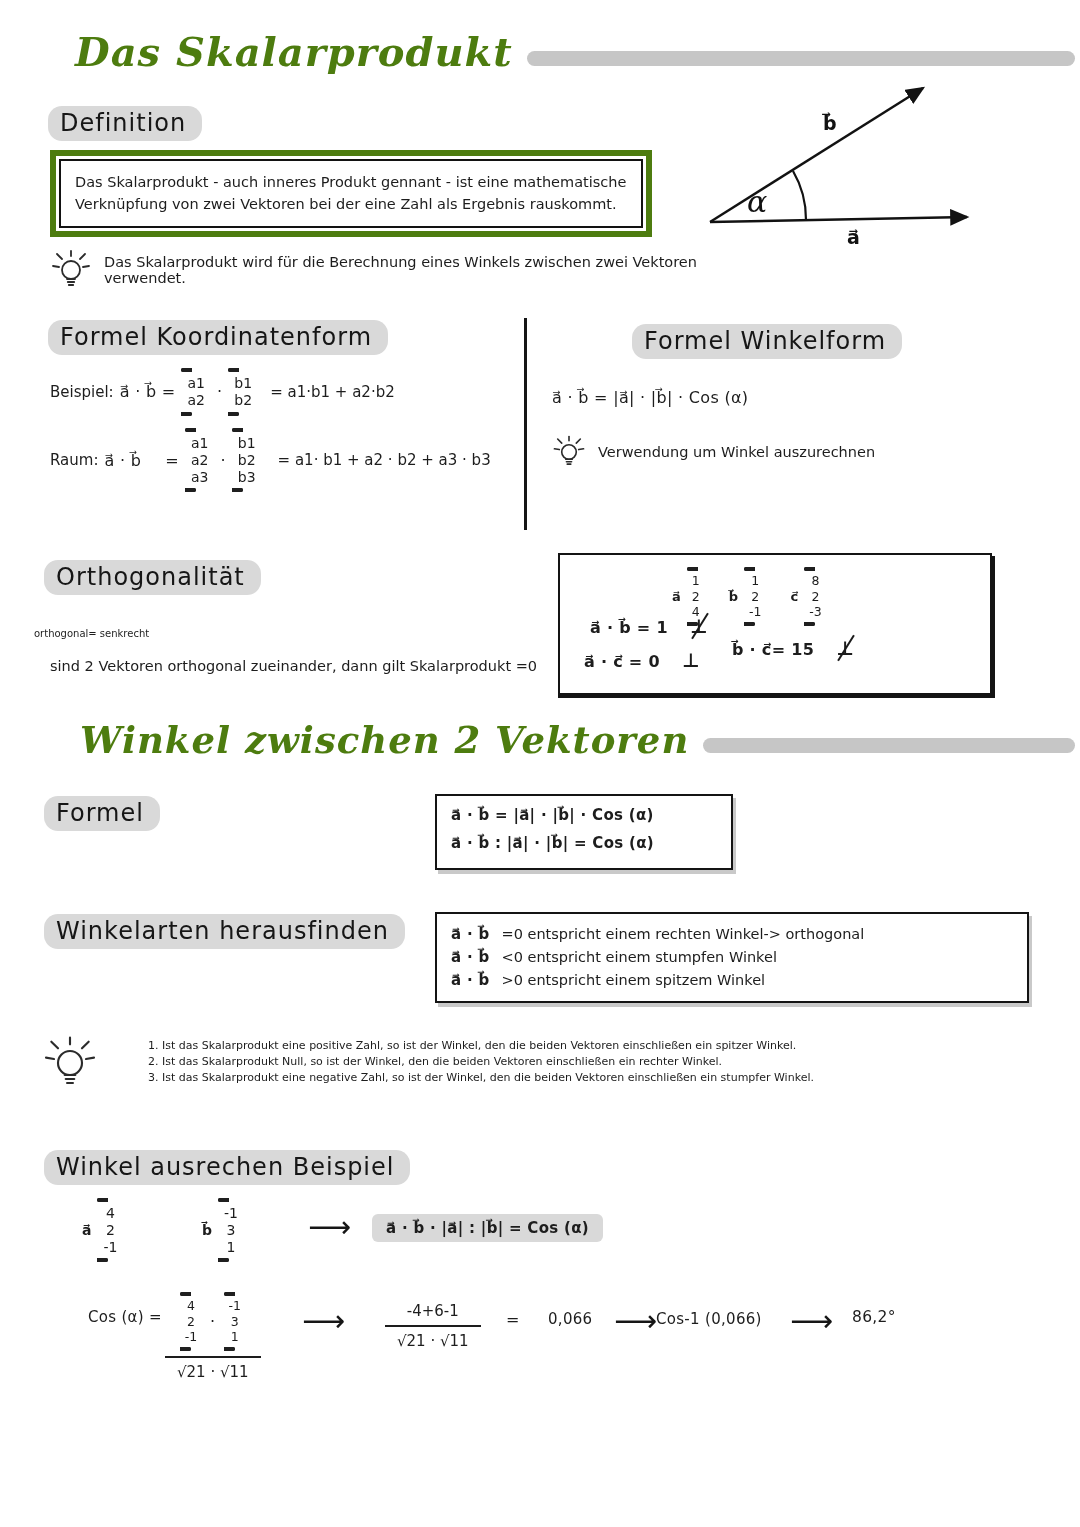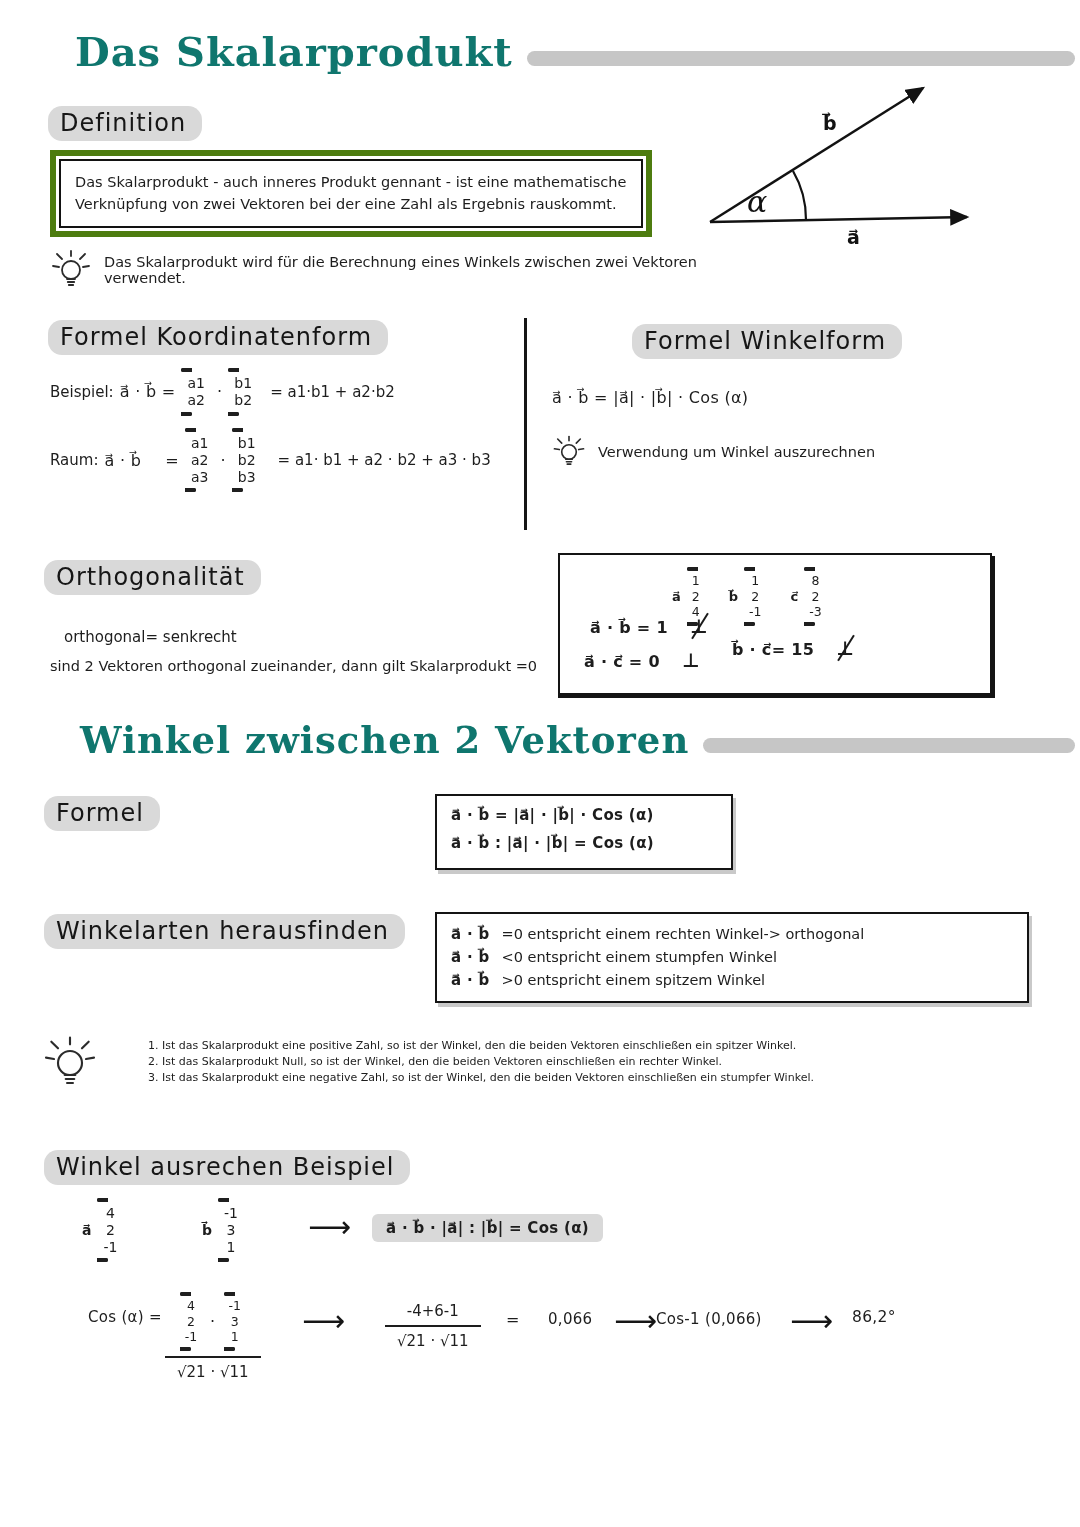--- a/index.html
+++ b/index.html
@@ -1,22 +1,22 @@
 <!DOCTYPE html>
 <html><head>
 <meta charset="utf-8">
 <style>
   html,body{margin:0;padding:0;background:#ffffff;}
   .page{position:relative;width:1080px;height:1527px;background:#ffffff;overflow:hidden;
         font-family:"DejaVu Sans",sans-serif;color:#1d1d1d;}
   .abs{position:absolute;}
 
   
-  .script-title{font-family:"DejaVu Serif",serif;font-weight:700;
-                letter-spacing:1px;color:#0f766e;white-space:nowrap;}
+  .script-title{font-family:"DejaVu Serif",serif;font-style:italic;font-weight:700;
+                letter-spacing:1px;color:#4d7c0f;white-space:nowrap;}
   .title-row{display:flex;align-items:center;gap:14px;}
   .gray-line{height:15px;background:#c6c6c6;border-radius:9px;flex:1;}
 
   
   .h-note{display:inline-block;font-size:24px;letter-spacing:1px;color:#161616;
           background:#d9d9d9;border-radius:14px;padding:3px 16px 4px 12px;white-space:nowrap;}
 
   
   .def-box{border:6px solid #4d7c0f;padding:3px;background:#fff;}
   .def-box-inner{border:2px solid #121212;padding:10px 14px;font-size:14.5px;line-height:1.55;}
@@ -179,21 +179,21 @@
           <path d="M30 13 l5 -5"></path>
         <path d="M9 21 l-6 -1"></path>
           <path d="M33 21 l6 -1"></path>
       </g>
     </svg>
     <span style="font-size:14.5px;">Verwendung um Winkel auszurechnen</span>
   </div>
 
   <div class="abs h-note" style="left:44px;top:560px;">Orthogonalität</div>
 
-  <div class="abs" style="left:64px;top:628px;font-size:15px;">orthogonal= senkrecht</div>
+  <div class="abs" style="left:34px;top:628px;font-size:10px;">orthogonal= senkrecht</div>
   <div class="abs" style="left:50px;top:658px;font-size:14.5px;">sind 2 Vektoren orthogonal zueinander, dann gilt Skalarprodukt =0</div>
 
   <div class="abs ex-box" style="left:558px;top:553px;width:430px;height:138px;">
     <div class="abs" style="left:112px;top:12px;display:flex;gap:24px;align-items:flex-start;">
       <span class="vgroup">
         <span style="font-size:13px;font-weight:bold;">a⃗</span>
         <span class="colvec sm">
           <span class="p-l"></span>
           <span class="vals">
             <span>1</span>

